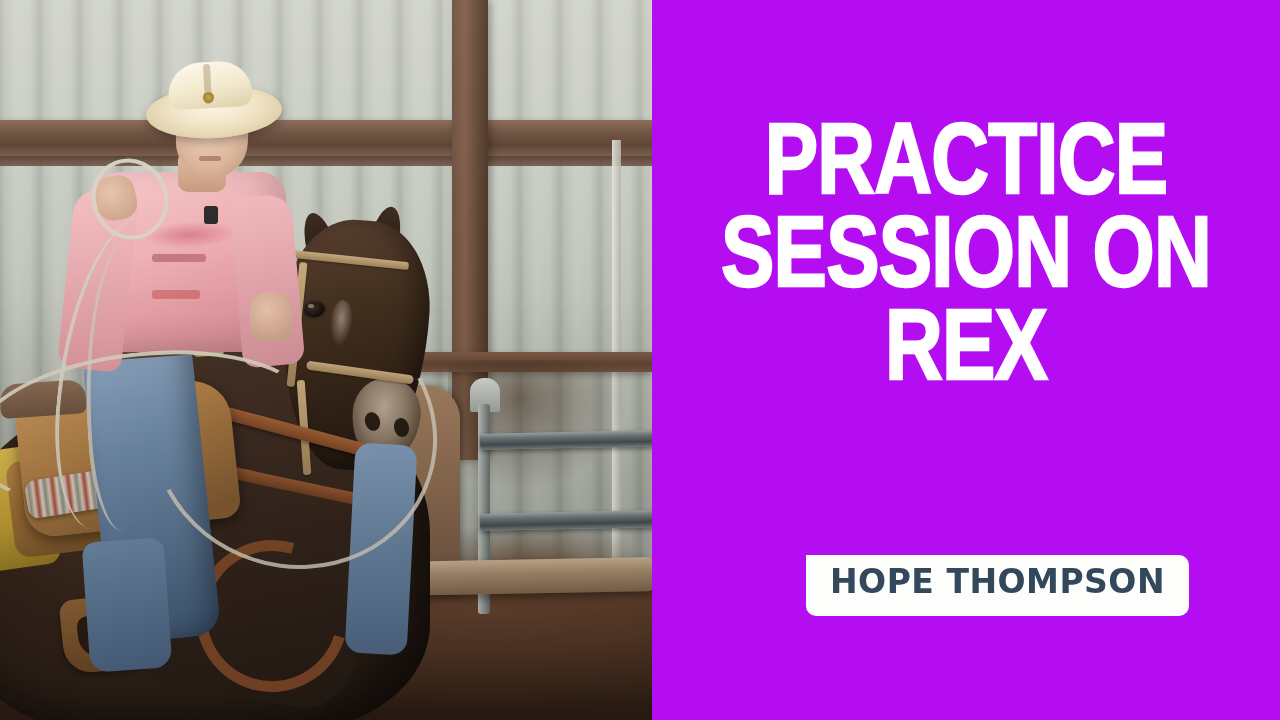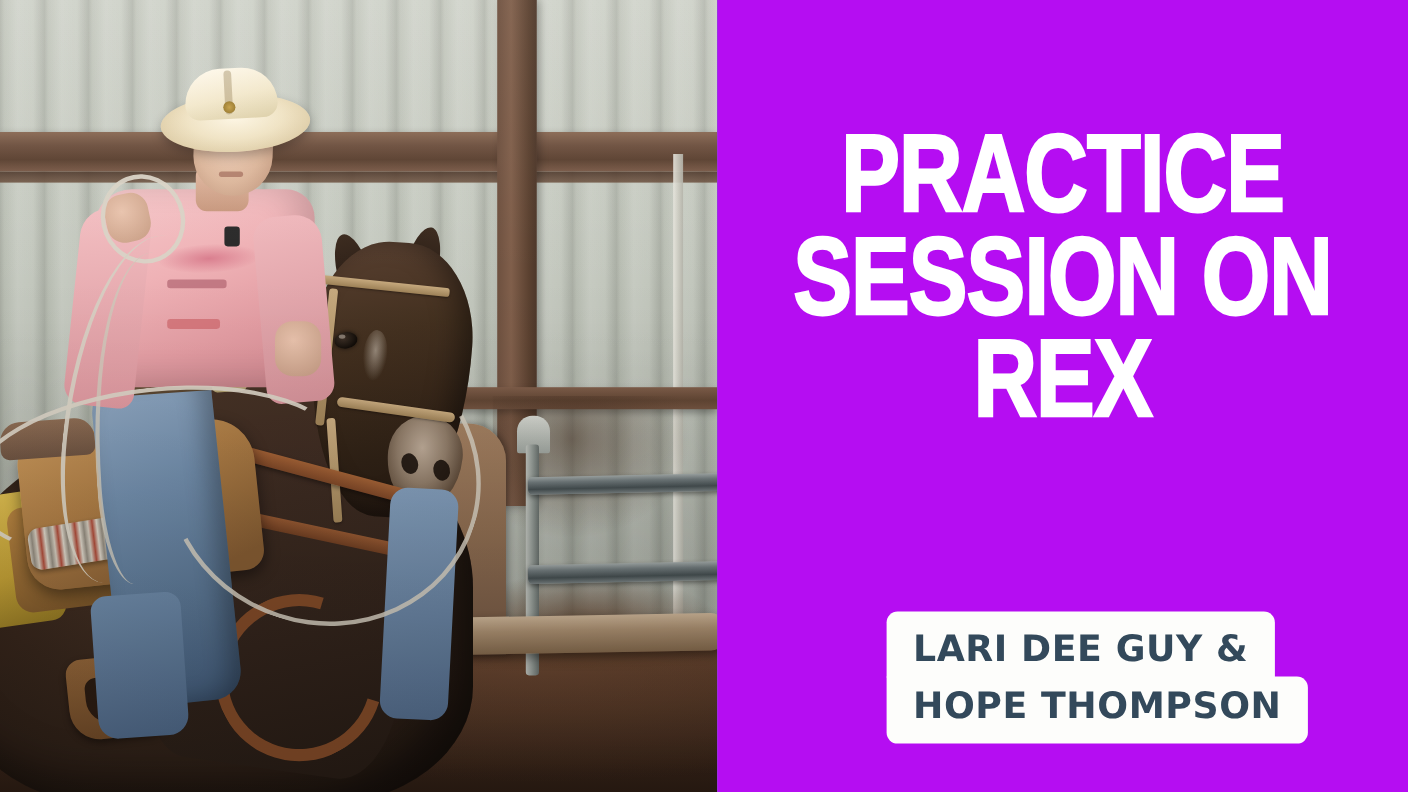--- a/index.html
+++ b/index.html
@@ -493,21 +493,21 @@
     border-radius: 0 10px 10px 10px;
     padding: 10px 24px 18px 24px;
     width: -moz-fit-content;
     width: fit-content;
     margin-top: -1px;
   }
 </style>
 </head>
 <body>
 
-<div id="canvas" style="background: #14b8a6;">
+<div id="canvas" style="background: #e5e5e5;">
 
   <div id="photo-panel">
 
     <div class="wall"></div>
     <div class="wall-darken"></div>
     <div class="beam-h1"></div>
     <div class="beam-h1b"></div>
     <div class="post-v"></div>
     <div class="post-v2"></div>
     <div class="beam-h2"></div>
@@ -587,18 +587,17 @@
   <div id="purple-panel" style="background: rgb(181, 13, 242);">
 
     <div id="title-block">
       <span class="title-line" style="color: rgb(255, 255, 255); -webkit-text-stroke: 2.5px rgb(255, 255, 255);">PRACTICE</span>
       <span class="title-line" style="color: rgb(255, 255, 255); -webkit-text-stroke: 2.5px rgb(255, 255, 255);">SESSION ON</span>
       <span class="title-line" style="color: rgb(255, 255, 255); -webkit-text-stroke: 2.5px rgb(255, 255, 255);">REX</span>
     </div>
 
 
     <div id="nameplate">
-      <span class="name-row name-row-1" style="background: rgb(253, 253, 251); color: rgb(51, 73, 91);">LARI DEE GUY &amp;</span>
       <span class="name-row name-row-2" style="background: rgb(253, 253, 251); color: rgb(51, 73, 91);">HOPE THOMPSON</span>
     </div>
 
   </div>
 </div>
 
 </body></html>

